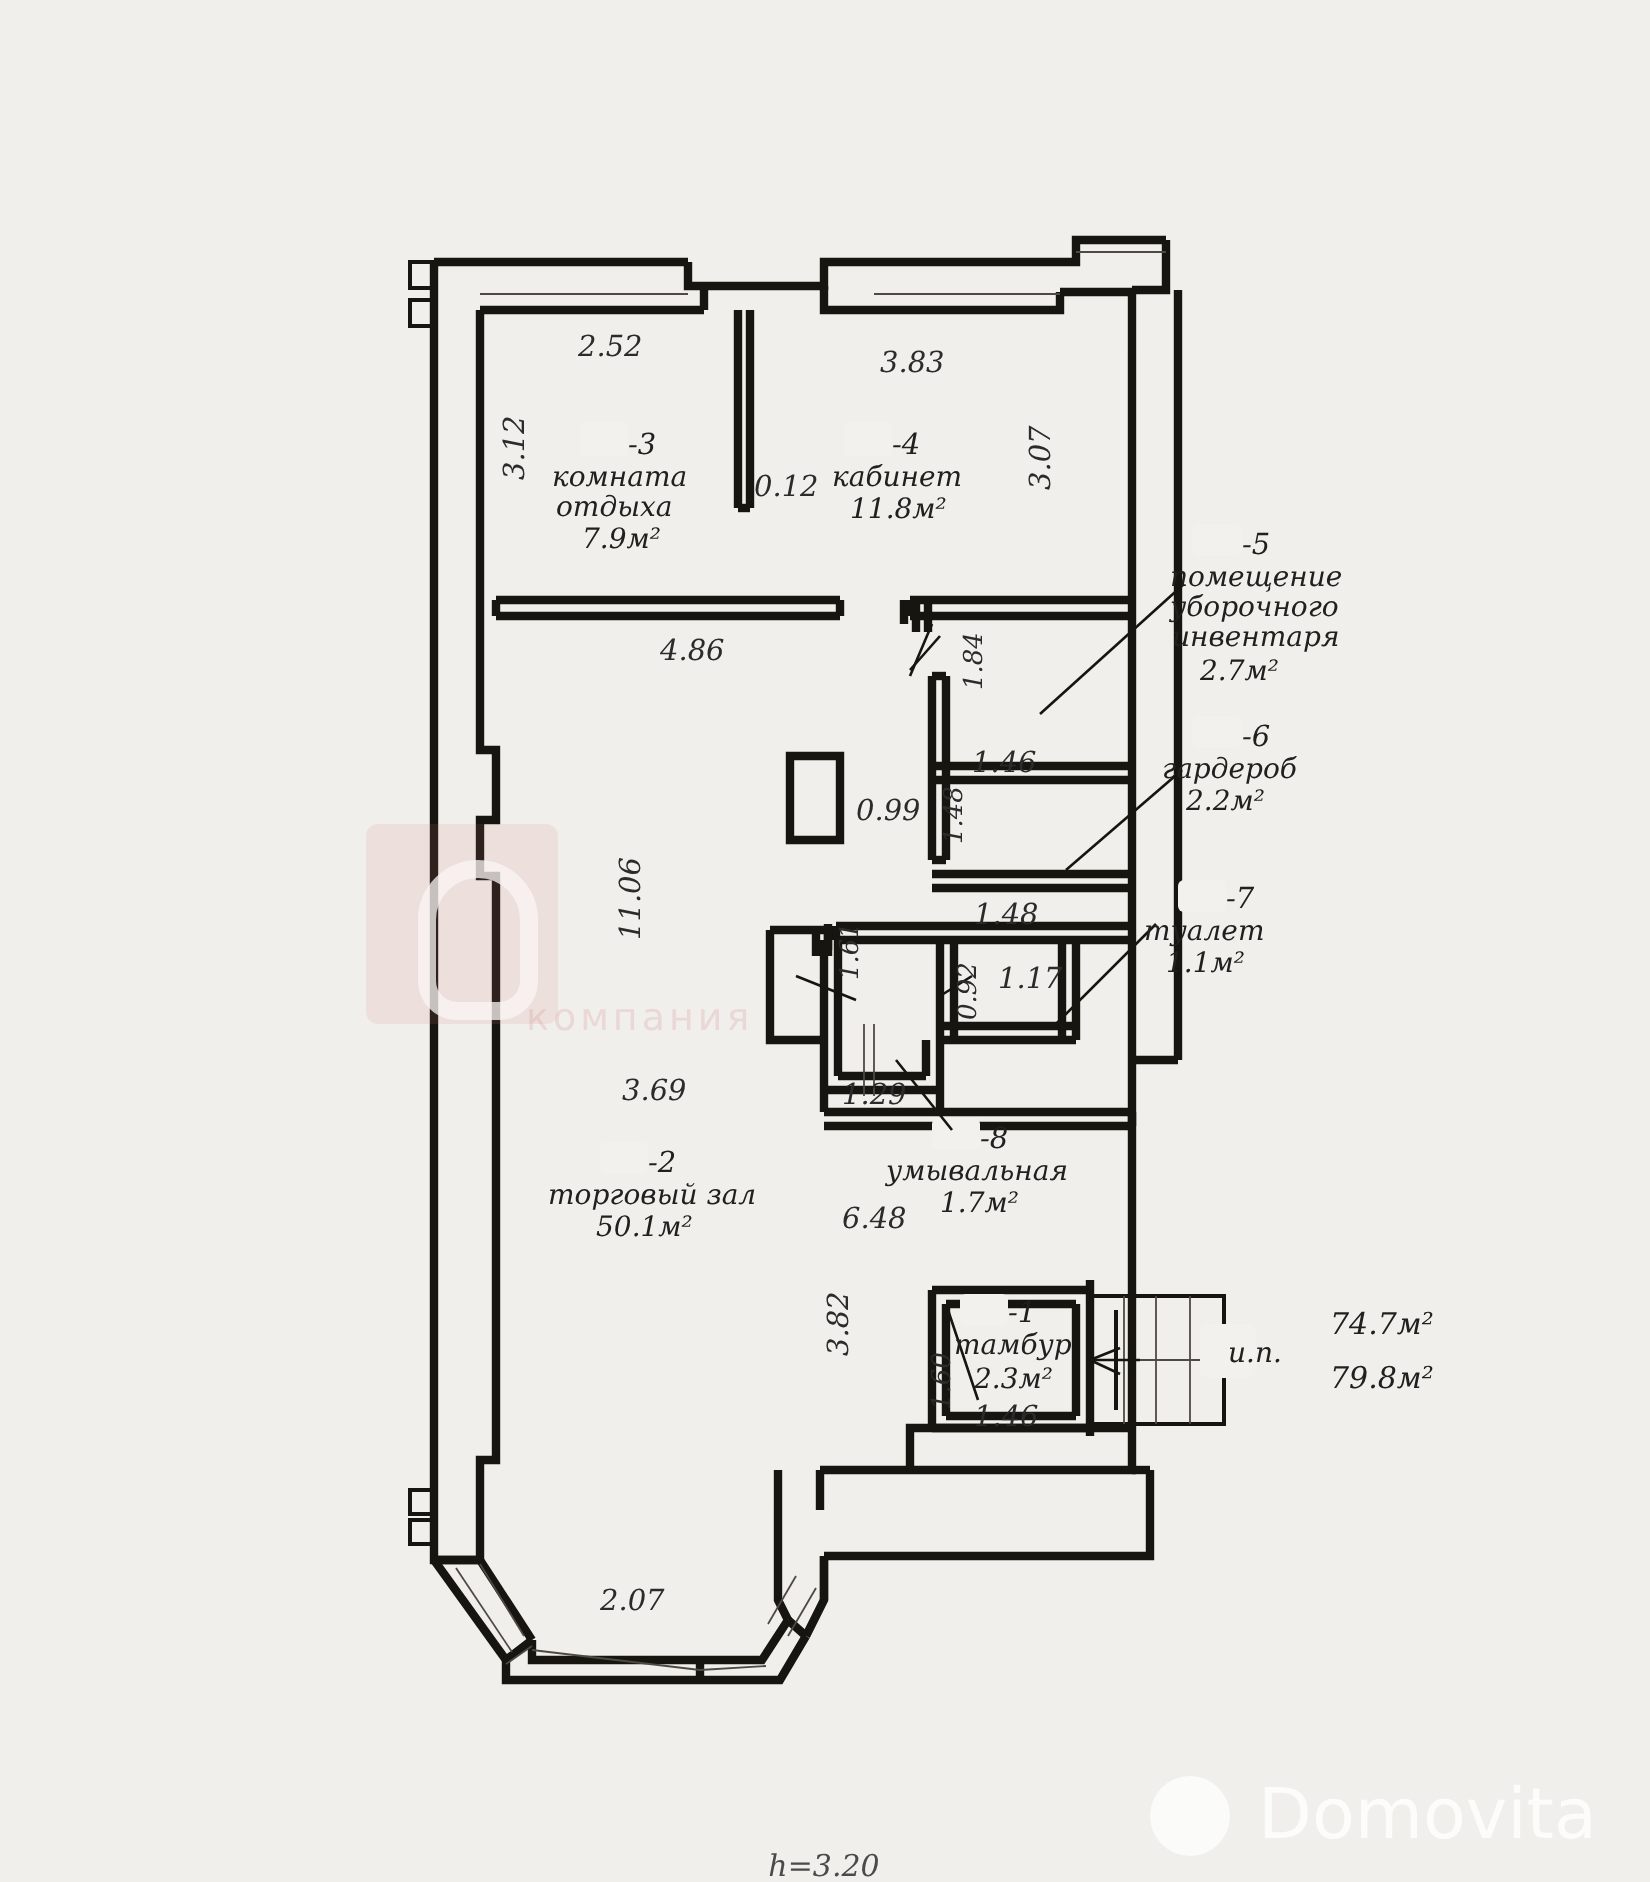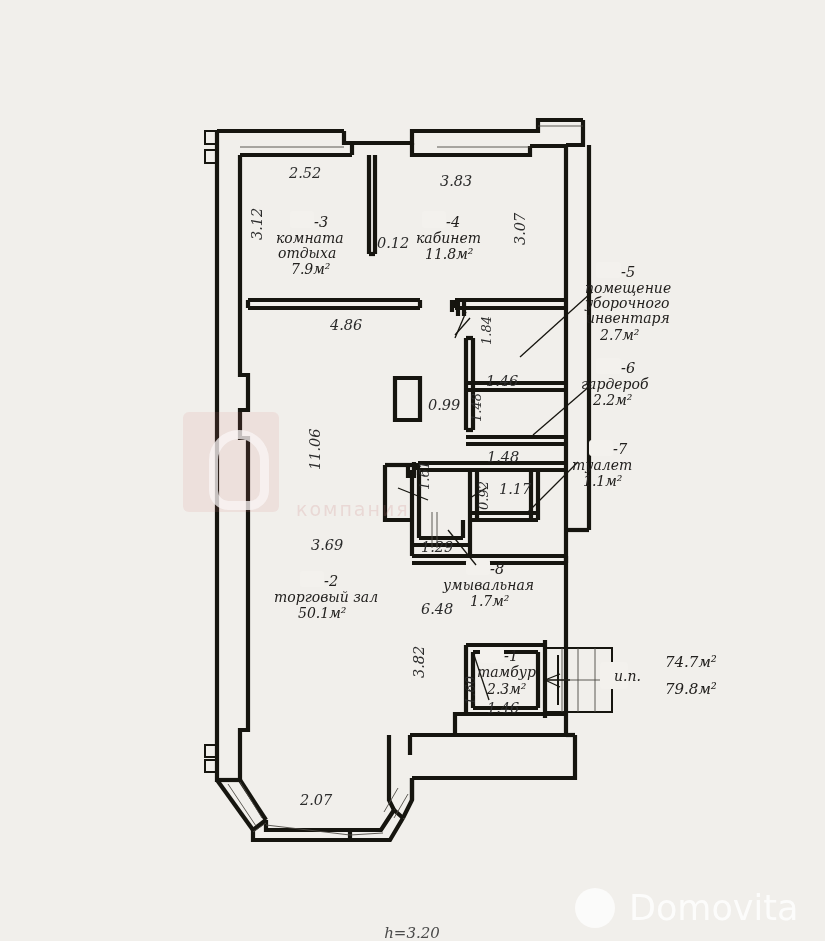--- a/index.html
+++ b/index.html
@@ -43,21 +43,20 @@
     position:absolute;left:22px;top:0px;
     font-family:"DejaVu Sans","Liberation Sans",sans-serif;
     font-size:17px;letter-spacing:4px;
     color:rgba(150,145,145,0.25);
   }
   .wm-center .wm-sub{
     position:absolute;left:88px;top:106px;
     font-family:"DejaVu Sans","Liberation Sans",sans-serif;
     font-size:19px;letter-spacing:2px;
     color:rgba(205,125,125,0.20);
-    margin-left:33px;
   }
   .wm-logo{
     position:absolute;left:8px;top:20px;width:96px;height:100px;
     border-radius:6px;
     background:rgba(214,120,120,0.13);
   }
   .wm-logo:after{
     content:"";position:absolute;left:26px;top:18px;width:42px;height:62px;
     border:9px solid rgba(250,245,245,0.75);
     border-radius:40px 40px 26px 26px;

